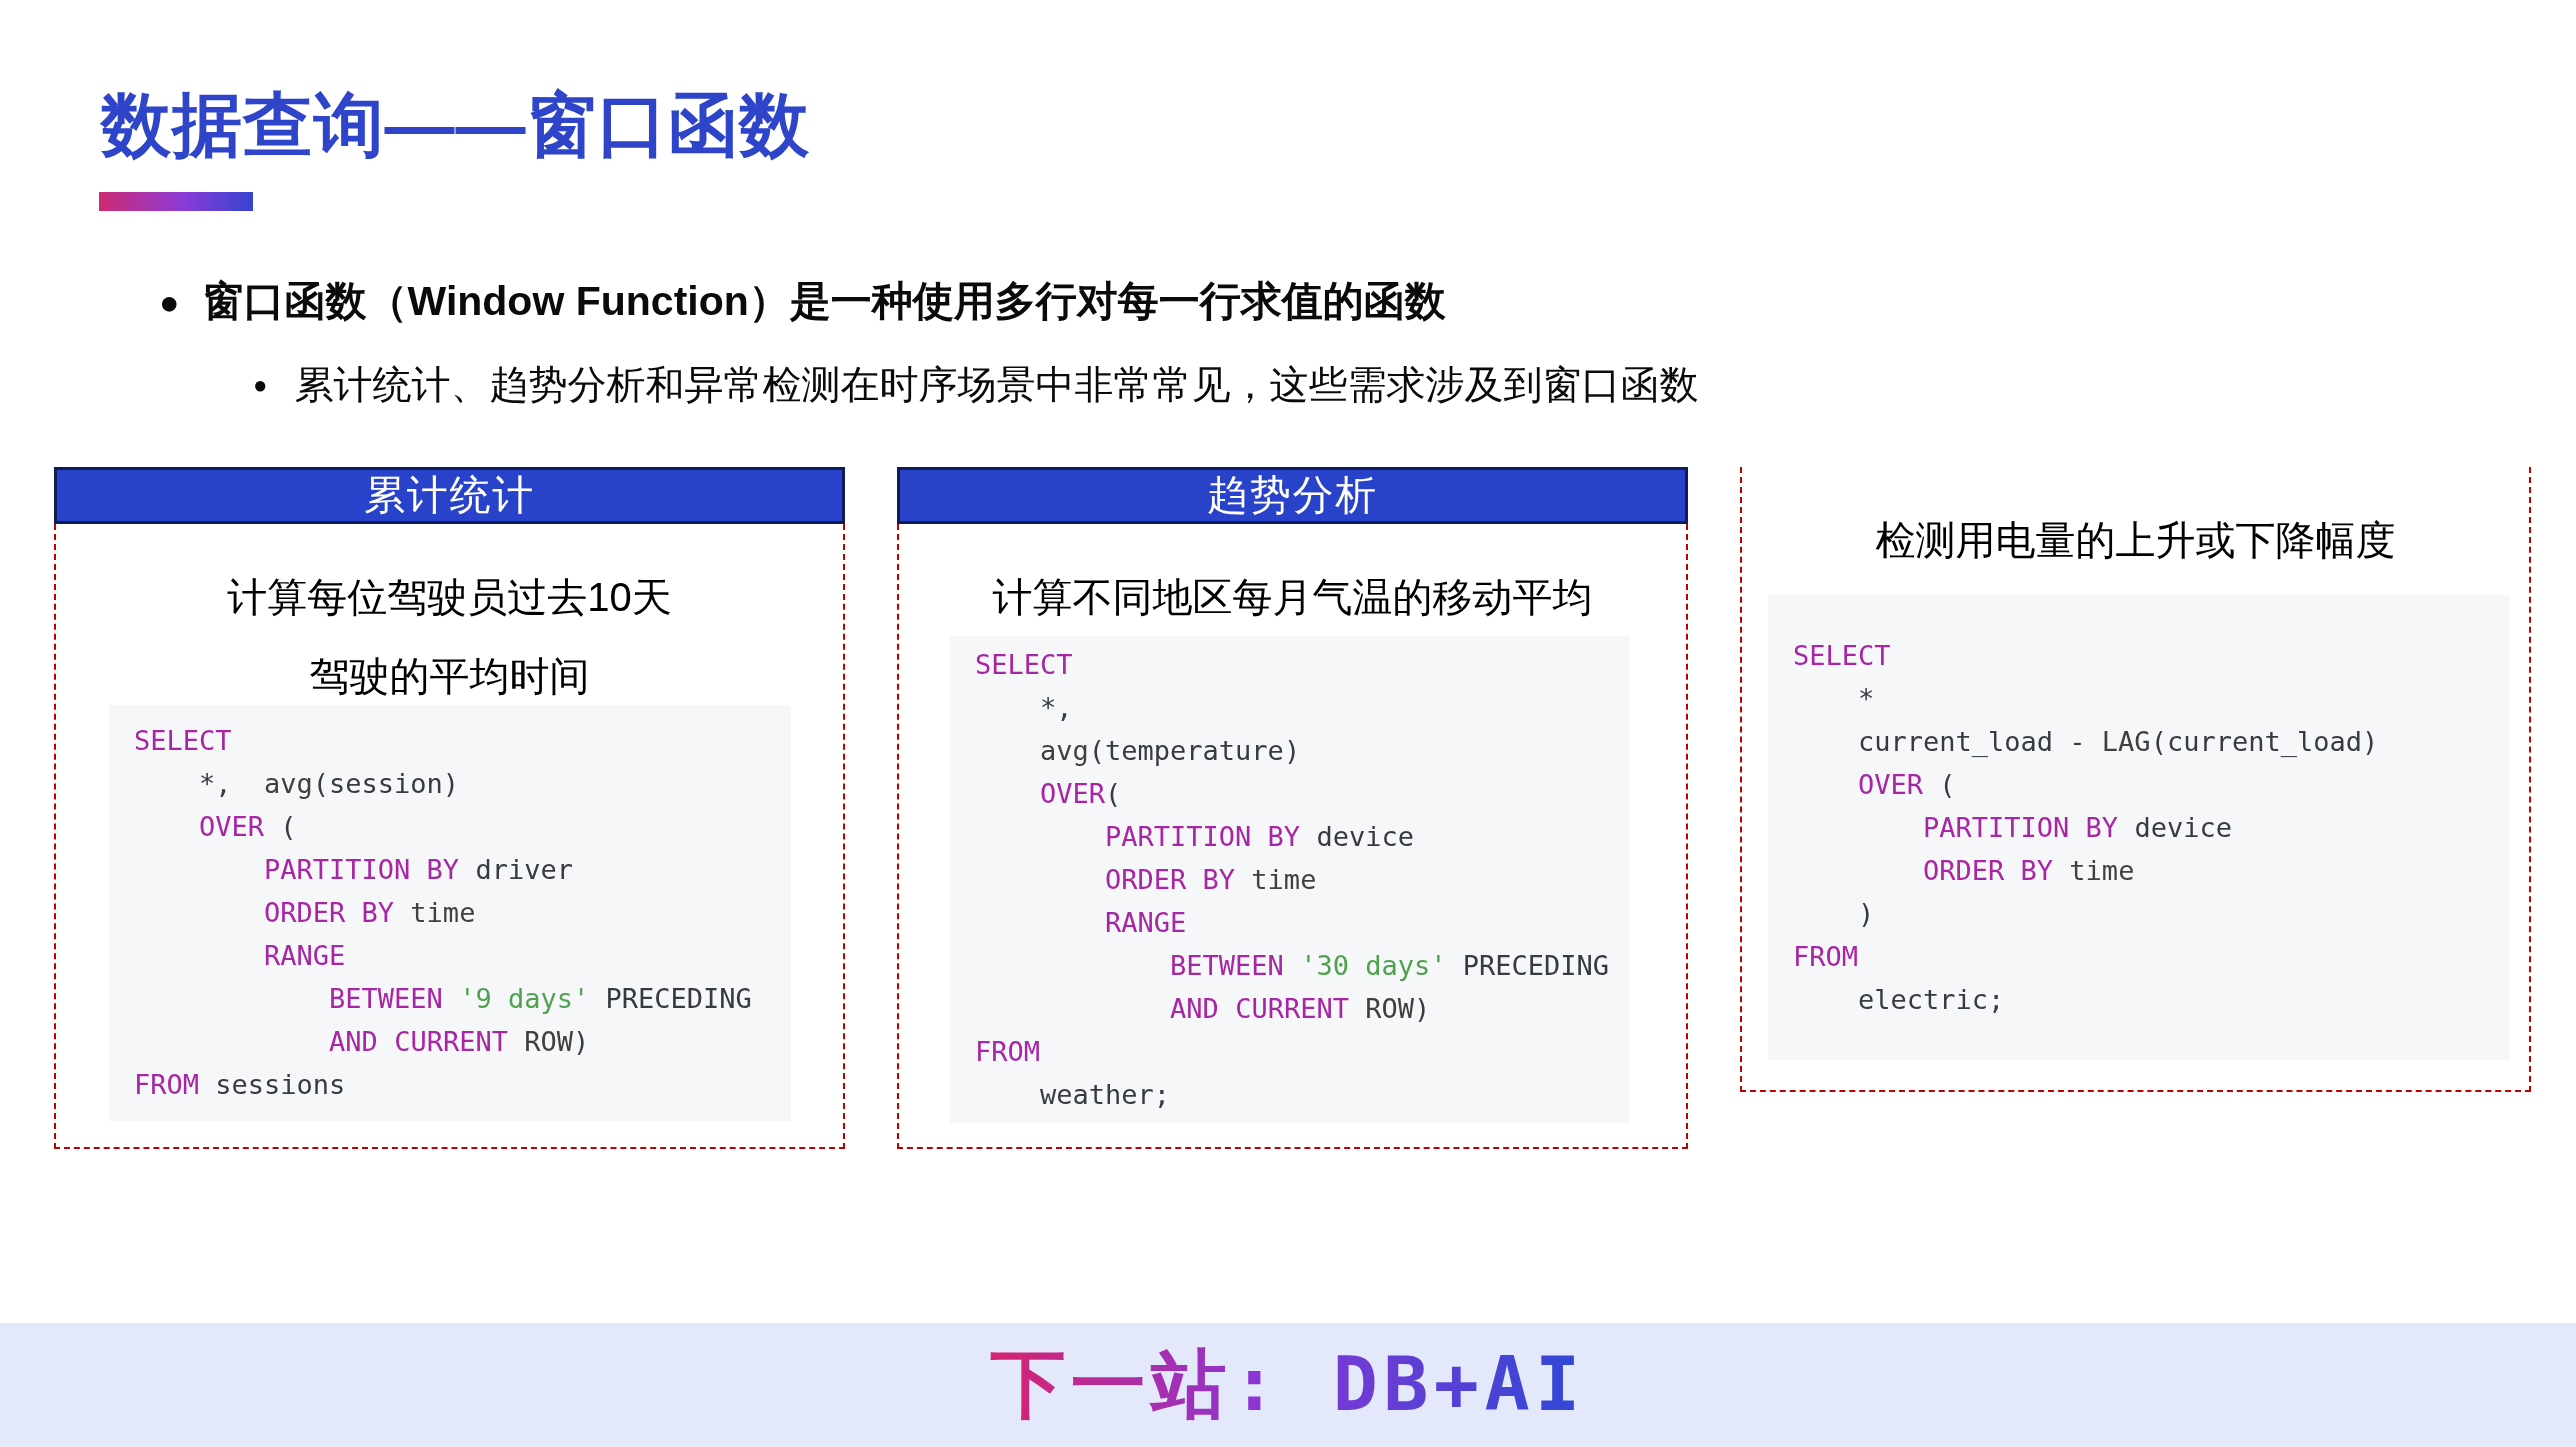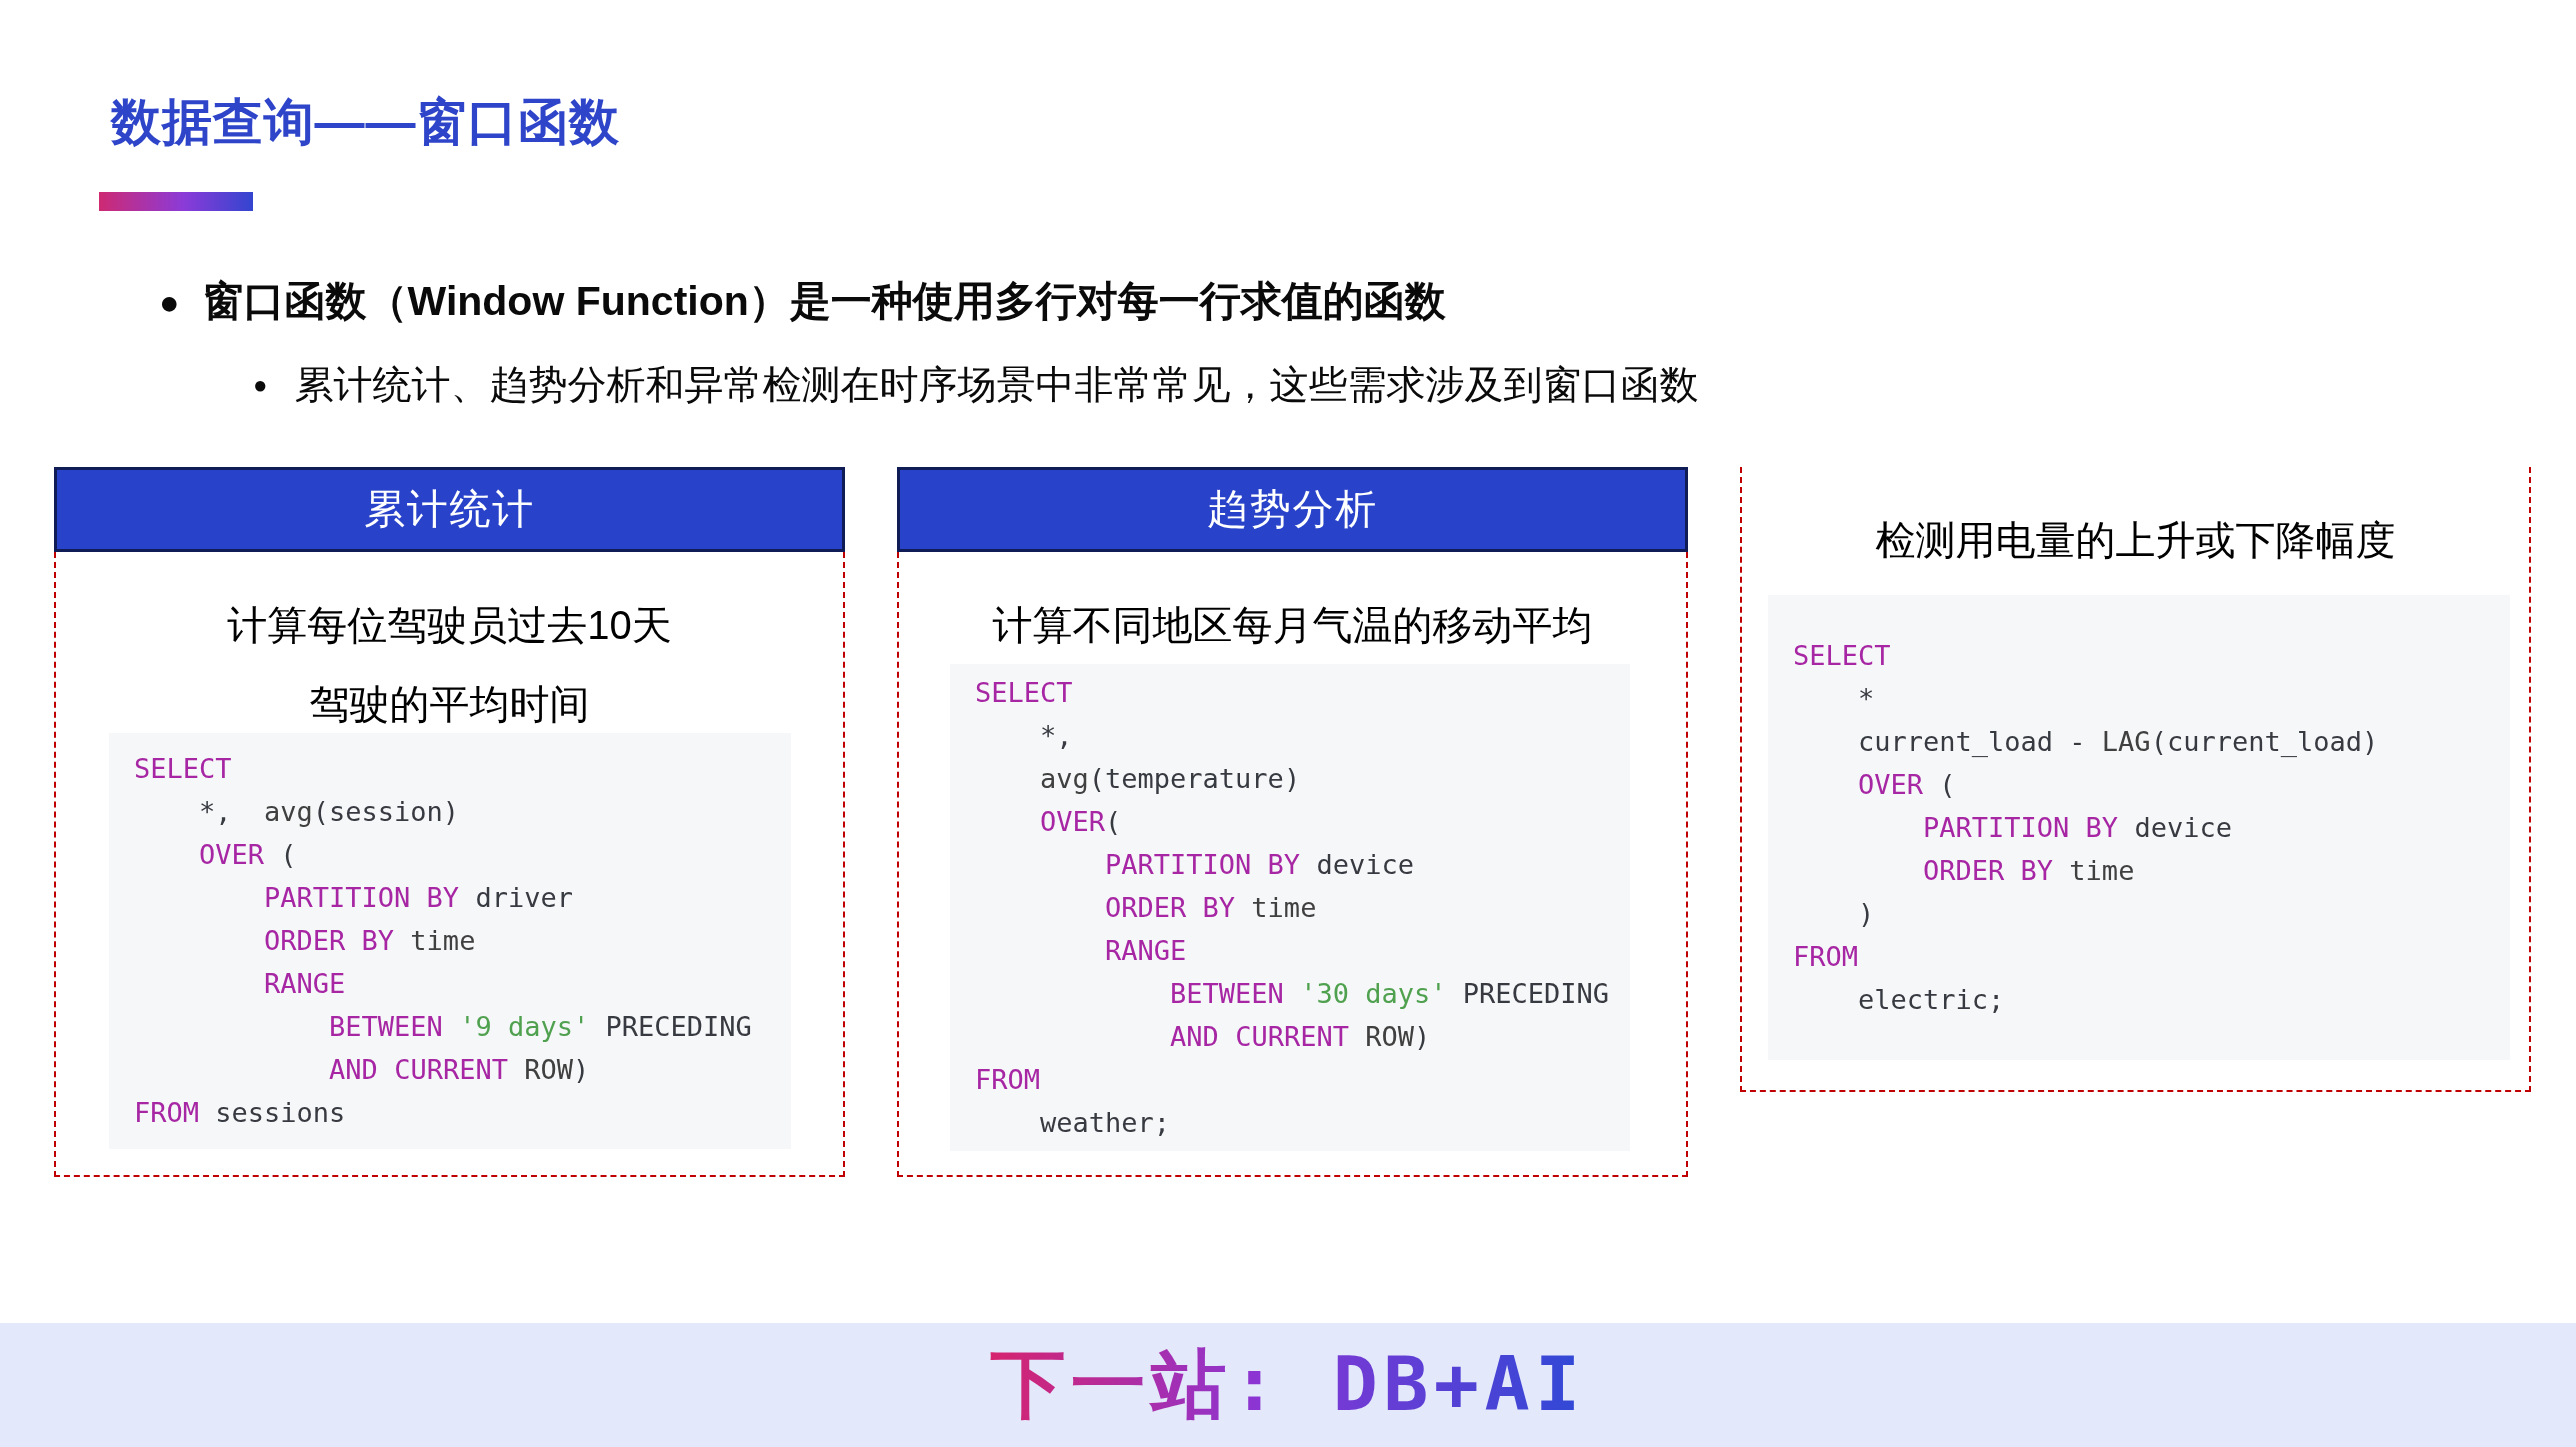--- a/index.html
+++ b/index.html
@@ -2,41 +2,41 @@
 <html style="font-size:14.3px"><head>
 <meta charset="utf-8">
 <style>
   html,body{margin:0;padding:0;}
   body{
     width:2576px;height:1447px;position:relative;background:#ffffff;
     overflow:hidden;font-family:"Liberation Sans",sans-serif;
   }
   
   .page-title{
-    position:absolute;left:99px;top:77px;margin:12px;
-    font-size:50px;font-weight:bold;color:#2E44C9;letter-spacing:0.9px;
+    position:absolute;left:99px;top:77px;margin:2px;
+    font-size:70px;font-weight:bold;color:#2E44C9;letter-spacing:0.9px;
     font-family:"Liberation Sans",sans-serif;
   }
   .accent-bar{
     position:absolute;left:99px;top:192px;width:154px;height:19px;
     background:linear-gradient(90deg,#CE2A72 0%,#8B3BD8 55%,#3345CF 100%);
   }
   
   .bullet-row{position:absolute;display:flex;align-items:center;color:#0a0a0a;}
   .bullet-1{left:159px;top:274px;gap:23px;}
   .bullet-1 .dot{font-size:34px;line-height:1;}
   .bullet-1 .txt{font-size:41px;font-weight:700;}
   .bullet-2{left:253px;top:358px;gap:27px;}
   .bullet-2 .dot{font-size:24px;line-height:1;}
   .bullet-2 .txt{font-size:39px;font-family:"Liberation Serif",serif;}
   
   .panels{position:absolute;left:54px;right:45px;top:467px;display:flex;gap:52px;}
   .panel{flex:1;position:relative;}
   .panel-header{
-    box-sizing:border-box;height:85px;background:#2843C9;border:3.6px solid #101C55;
+    box-sizing:border-box;height:57px;background:#2843C9;border:3.6px solid #101C55;
     display:flex;align-items:center;justify-content:center;
     color:#ffffff;font-size:41px;letter-spacing:1.8px;
   }
   .panel-body{
     box-sizing:border-box;height:625px;position:relative;
     border:2.7px dashed #C00000;border-top:none;
   }
   .desc{
     position:absolute;top:34px;left:0;right:0;text-align:center;
     font-size:40px;line-height:79px;color:#000;white-space:pre-line;font-weight:500;

